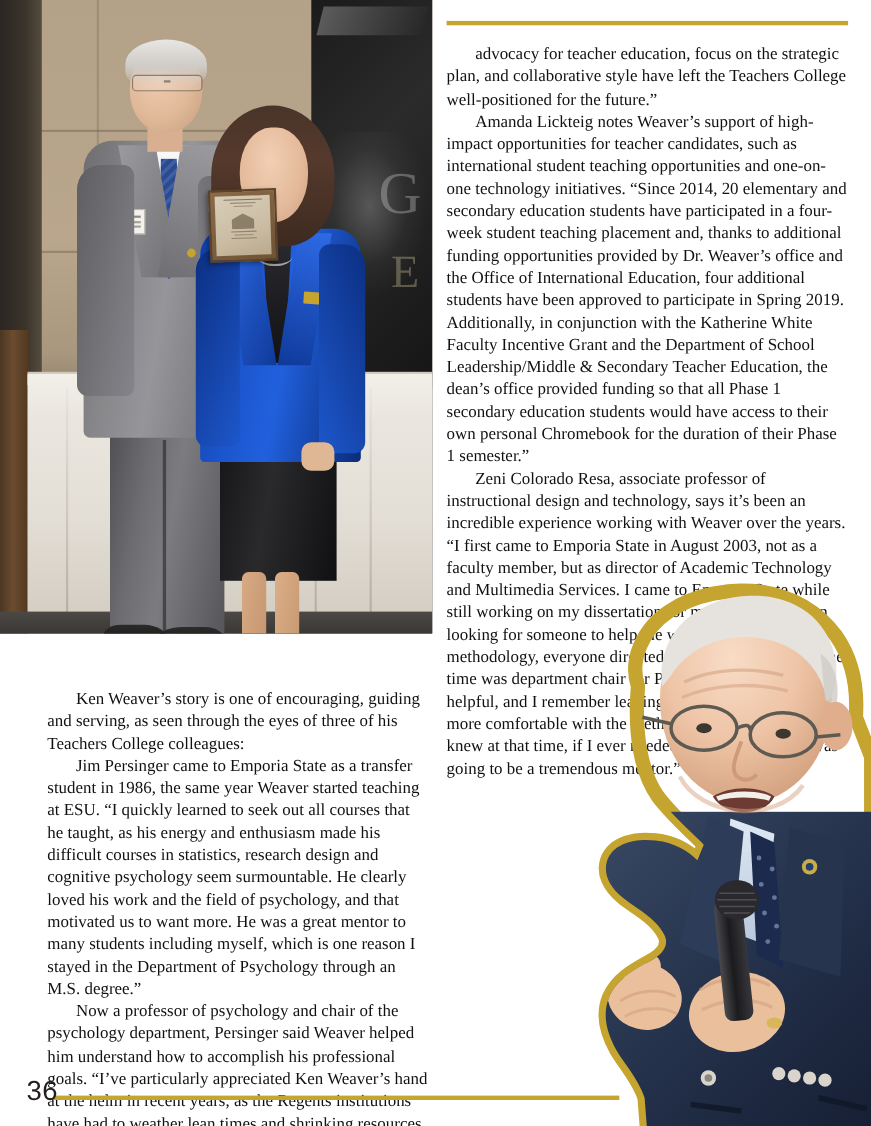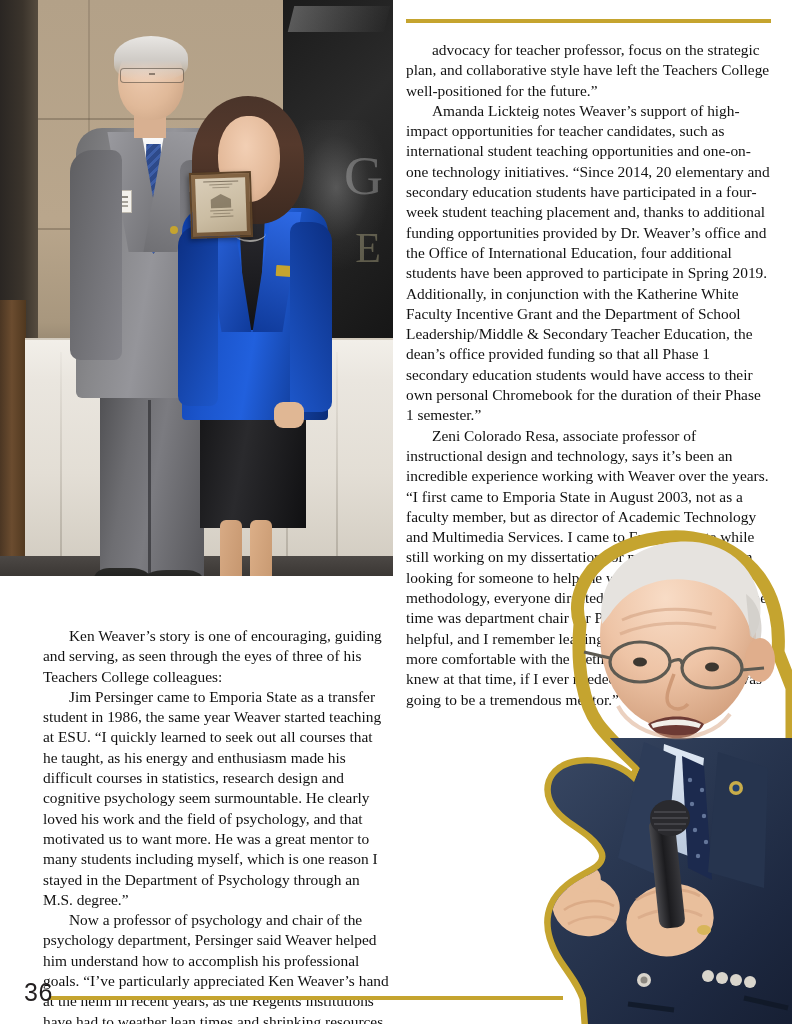--- a/index.html
+++ b/index.html
@@ -507,21 +507,21 @@
       <i style="width:222px"></i>
       <i style="width:232px"></i>
       <i style="width:242px"></i>
       <i style="width:252px"></i>
       <i style="width:262px"></i>
       <i style="width:268px"></i>
       <i style="width:272px"></i>
       <i style="width:276px"></i>
     </div>
 
-    <p>advocacy for teacher professor, focus on the strategic plan, and collaborative style have left the Teachers College well-positioned for the future.”</p>
+    <p>advocacy for teacher education, focus on the strategic plan, and collaborative style have left the Teachers College well-positioned for the future.”</p>
     <p>Amanda Lickteig notes Weaver’s support of high-impact opportunities for teacher candidates, such as international student teaching opportunities and one-on-one technology initiatives. “Since 2014, 20 elementary and secondary education students have participated in a four-week student teaching placement and, thanks to additional funding opportunities provided by Dr. Weaver’s office and the Office of International Education, four additional students have been approved to participate in Spring 2019. Additionally, in conjunction with the Katherine White Faculty Incentive Grant and the Department of School Leadership/Middle &amp; Secondary Teacher Education, the dean’s office provided funding so that all Phase 1 secondary education students would have access to their own personal Chromebook for the duration of their Phase 1 semester.”</p>
     <p>Zeni Colorado Resa, associate professor of instructional design and technology, says it’s been an incredible experience working with Weaver over the years. “I first came to Emporia State in August 2003, not as a faculty member, but as director of Academic Technology and Multimedia Services. I came to Emporia State while still working on my dissertation for my doctorate. When looking for someone to help me with the study methodology, everyone directed me to see Ken, who at the time was department chair for Psychology. He was very helpful, and I remember leaving his office, feeling much more comfortable with the methodology for my study. I knew at that time, if I ever needed additional help, he was going to be a tremendous mentor.”</p>
   </div>
 
   <div class="col col-left">
     <p>Ken Weaver’s story is one of encouraging, guiding and serving, as seen through the eyes of three of his Teachers College colleagues:</p>
     <p>Jim Persinger came to Emporia State as a transfer student in 1986, the same year Weaver started teaching at ESU. “I quickly learned to seek out all courses that he taught, as his energy and enthusiasm made his difficult courses in statistics, research design and cognitive psychology seem surmountable.  He clearly loved his work and the field of psychology, and that motivated us to want more.  He was a great mentor to many students including myself, which is one reason I stayed in the Department of Psychology through an M.S. degree.”</p>
     <p>Now a professor of psychology and chair of the psychology department, Persinger said Weaver helped him understand how to accomplish his professional goals. “I’ve particularly appreciated Ken Weaver’s hand at the helm in recent years, as the Regents institutions have had to weather lean times and shrinking resources.  His deep knowledge of our institution,</p>
   </div>
 

